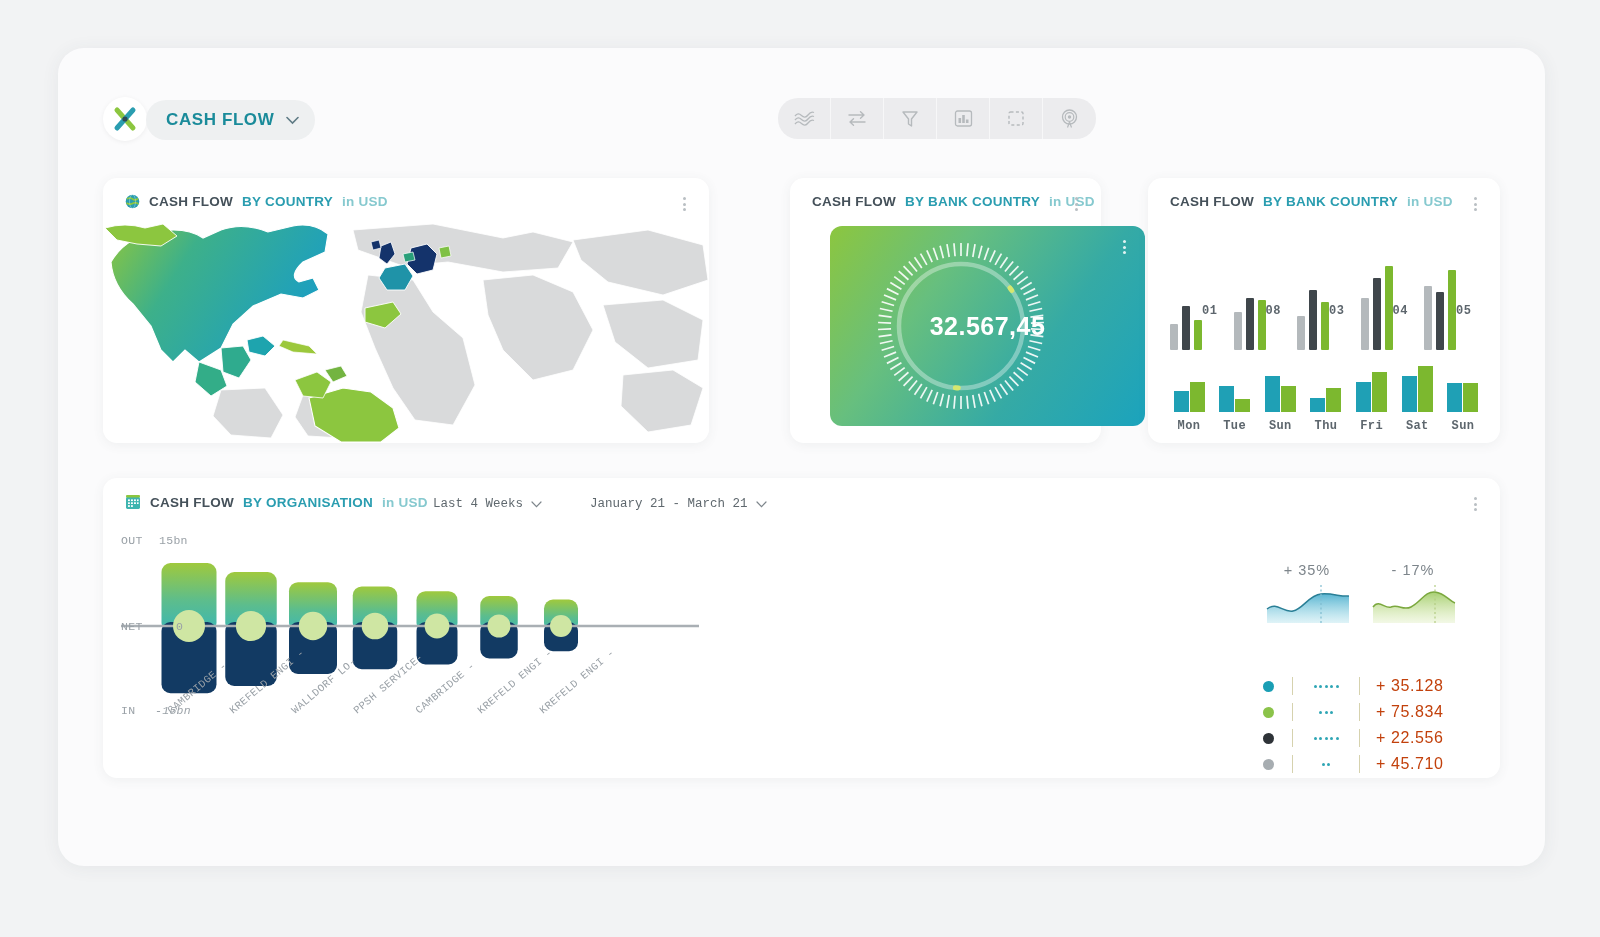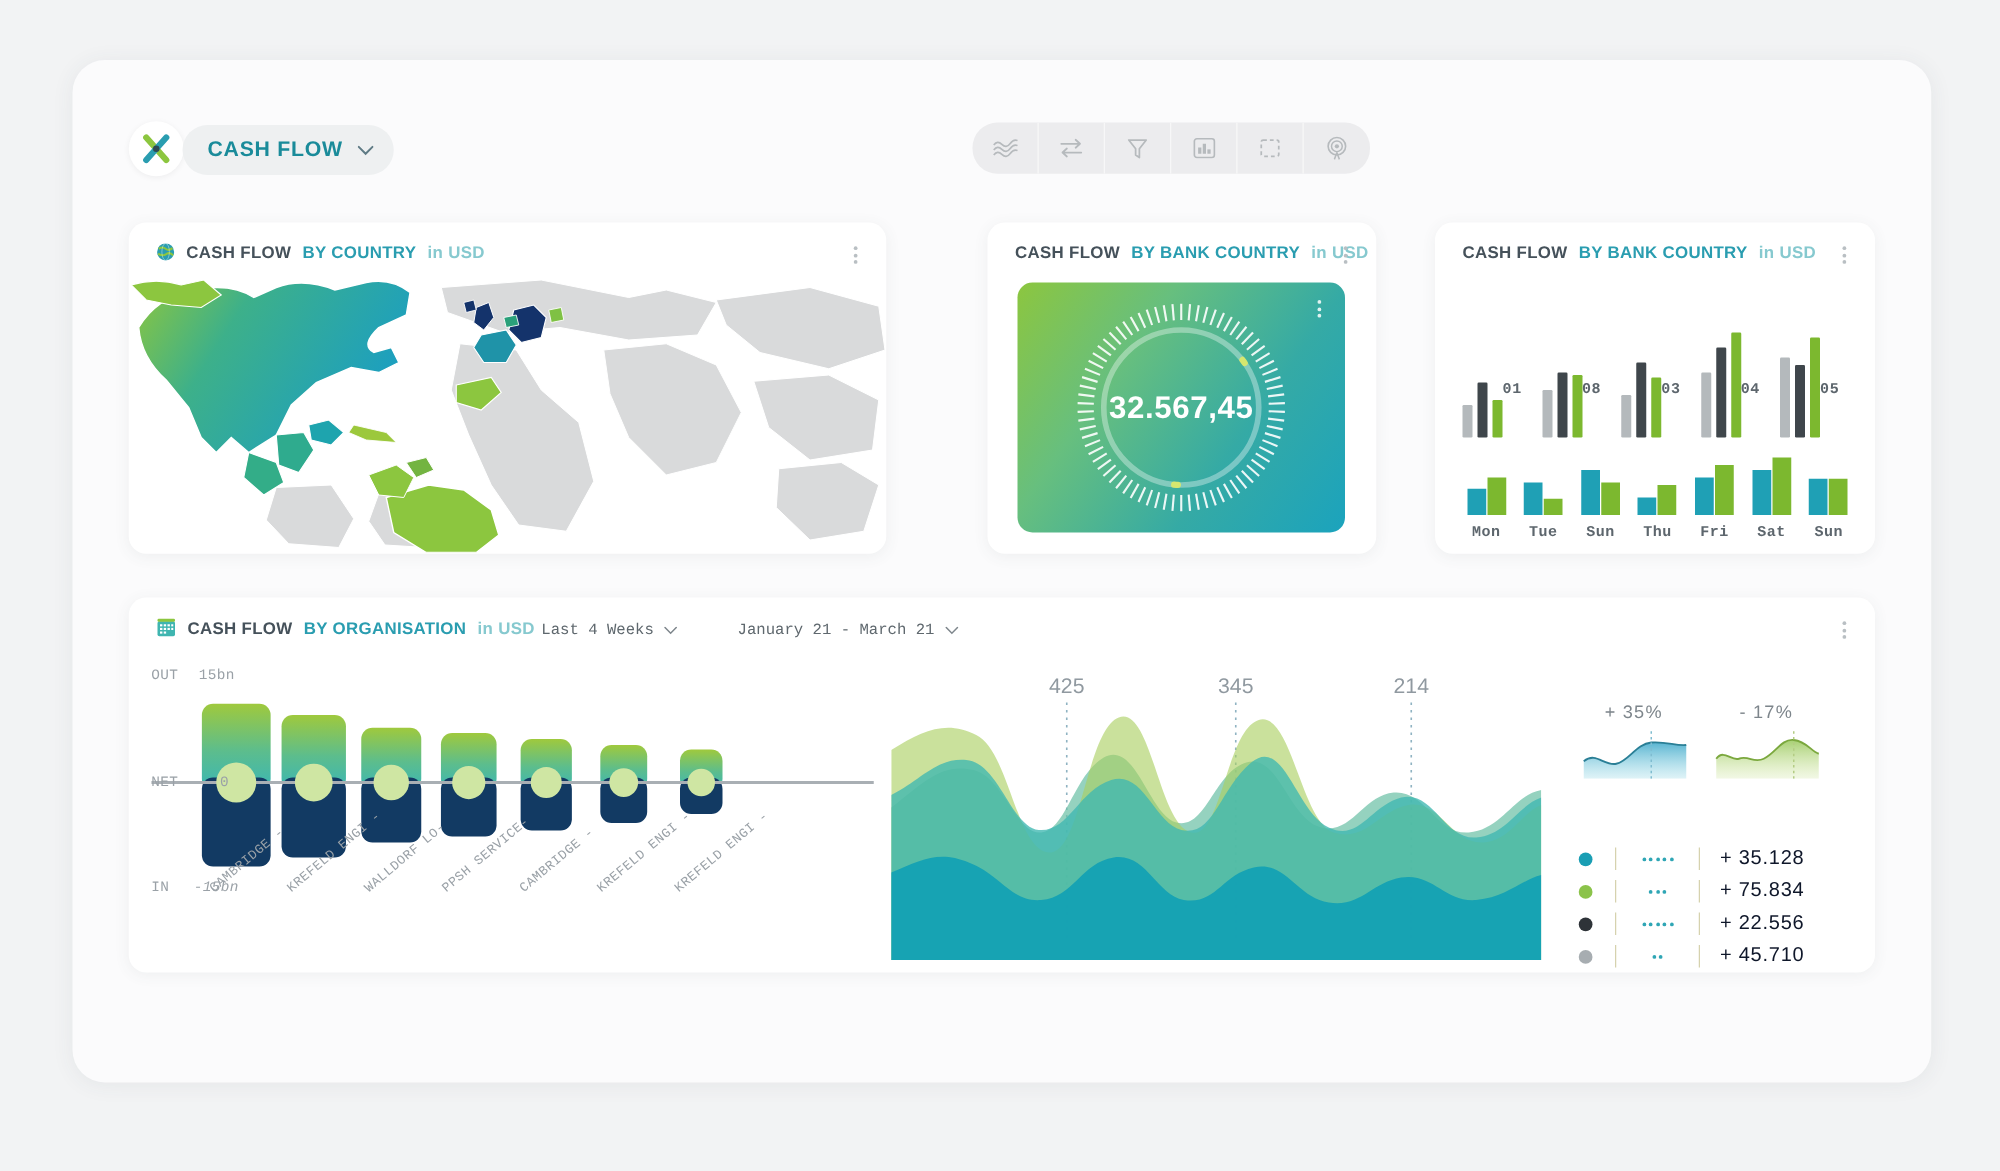--- a/index.html
+++ b/index.html
@@ -86,22 +86,22 @@
     justify-content: space-between; padding: 2px 0;
   }
   .kebab i { width: 3px; height: 3px; border-radius: 50%; background: #b9bfc3; display: block; }
 
   
   .map-wrap { position: absolute; left: 0; top: 42px; width: 100%; height: 222px; overflow: hidden;
               border-bottom-left-radius: 14px; border-bottom-right-radius: 14px; }
 
   
   .gauge-tile {
-    position: absolute; left: 24px; top: 48px;
-    width: 262px; height: 200px; border-radius: 12px;
+    position: absolute; left: 40px; top: 48px;
+    width: 315px; height: 200px; border-radius: 12px;
     background: linear-gradient(125deg, #8cc63f 0%, #67bf7e 32%, #35aaa5 66%, #1ba3bd 100%);
     overflow: hidden;
   }
   .gauge-val {
     position: absolute; left: 0; top: 0; width: 100%; height: 100%;
     display: flex; align-items: center; justify-content: center;
     color: #ffffff; font-size: 25px; font-weight: bold; letter-spacing: 0.5px;
   }
   .gauge-kebab { position: absolute; right: 14px; top: 12px; }
   .gauge-kebab i { background: rgba(255,255,255,0.85); }
@@ -135,21 +135,21 @@
   .spark-box { width: 88px; }
   .spark-lbl { font-size: 14.5px; color: #7d858b; letter-spacing: 1px;
                margin-bottom: 5px; text-align: center; }
   .legend { margin-top: 46px; }
   .leg-row { display: flex; align-items: center; height: 26px; margin-bottom: 0px; }
   .leg-dot { width: 11px; height: 11px; border-radius: 50%; flex: 0 0 auto; }
   .leg-gauge { width: 68px; display: flex; align-items: center; justify-content: center;
                gap: 2.5px; margin-left: 18px; border-left: 1px solid #d6d2ae;
                border-right: 1px solid #d6d2ae; height: 18px; }
   .leg-gauge span { width: 3px; height: 3px; border-radius: 50%; background: #2fa6b5; display: block; }
-  .leg-val { margin-left: 16px; font-size: 16px; color: #0f172a; letter-spacing: 0.6px;
+  .leg-val { margin-left: 16px; font-size: 16px; color: #c2410c; letter-spacing: 0.6px;
              white-space: nowrap; }
 </style>
 </head>
 <body>
 
 <div class="app-shell">
 
   <div class="topbar">
 
     <div class="logo">
@@ -578,50 +578,20 @@
           </g>
       </svg>
       <div class="wf-axis" style="left:0px;  top:-2px;">OUT</div>
       <div class="wf-axis" style="left:38px; top:-2px;">15bn</div>
       <div class="wf-axis" style="left:0px;  top:84px;">NET</div>
       <div class="wf-axis" style="left:55px; top:84px;">0</div>
       <div class="wf-axis" style="left:0px;  top:168px;">IN</div>
       <div class="wf-axis" style="left:34px; top:168px;font-style:italic;">-15bn</div>
     </div>
 
-    <div class="stream">
-      <svg width="520" height="228" viewBox="0 0 520 228">
-        <g id="stream-annots" font-family="Liberation Sans, sans-serif" font-size="17" fill="#9099a0">
-            <text x="140.4" y="14" text-anchor="middle">425</text>
-            <text x="275.6" y="14" text-anchor="middle">345</text>
-            <text x="416" y="14" text-anchor="middle">214</text>
-          </g>
-        <g id="stream-lines">
-            <line x1="140.4" y1="22" x2="140.4" y2="210" stroke="#8fb3c2" stroke-width="1.3" stroke-dasharray="2 4"></line>
-            <line x1="275.6" y1="22" x2="275.6" y2="210" stroke="#8fb3c2" stroke-width="1.3" stroke-dasharray="2 4"></line>
-            <line x1="416" y1="22" x2="416" y2="210" stroke="#8fb3c2" stroke-width="1.3" stroke-dasharray="2 4"></line>
-          </g>
-        <path d="M0 106 C26 86,40 70,66 76 C90 82,100 128,120 126 C140 124,146 80,170 66
-                 C196 52,206 112,228 118 C252 124,258 78,284 70 C310 62,318 116,344 122
-                 C368 128,378 96,402 94 C428 92,436 128,462 126 C488 124,498 96,520 92
-                 L520 228 L0 228 Z" fill="#6cc1a6" opacity="0.72"></path>
-        <path d="M0 60 C26 44,44 36,68 48 C94 60,100 140,126 142 C152 144,156 44,182 34
-                 C208 24,214 120,240 126 C264 132,268 44,294 36 C320 28,328 118,354 126
-                 C380 134,390 108,414 104 C440 100,448 136,474 134 C496 132,504 110,520 104
-                 L520 228 L0 228 Z" fill="#a9ce5f" opacity="0.62"></path>
-        <path d="M0 96 C24 84,36 66,60 68 C86 70,96 122,118 124 C142 126,150 92,176 84
-                 C202 76,210 118,232 124 C258 130,262 92,288 70 C314 48,324 110,350 122
-                 C374 134,384 104,408 98 C434 92,442 132,468 130 C492 128,502 104,520 98
-                 L520 228 L0 228 Z" fill="#3fb7b1" opacity="0.78"></path>
-        <path d="M0 158 C24 148,38 140,62 150 C88 160,96 182,120 180 C146 178,152 150,178 146
-                 C204 142,212 176,234 180 C260 184,264 160,290 154 C316 148,324 178,350 182
-                 C376 186,384 166,408 162 C434 158,442 182,468 180 C492 178,504 164,520 160
-                 L520 228 L0 228 Z" fill="#12a0b4" opacity="0.93"></path>
-      </svg>
-    </div>
 
     <div class="stats-panel">
       <div class="spark-row">
         <div class="spark-box">
           <div class="spark-lbl">+ 35%</div>
           <svg width="88" height="40" viewBox="0 0 88 40">
             <defs>
               <linearGradient id="spkB" x1="0" y1="0" x2="0" y2="1">
                 <stop offset="0%" stop-color="#2a9fc4" stop-opacity="0.78"></stop>
                 <stop offset="100%" stop-color="#7fcfe0" stop-opacity="0.25"></stop>

